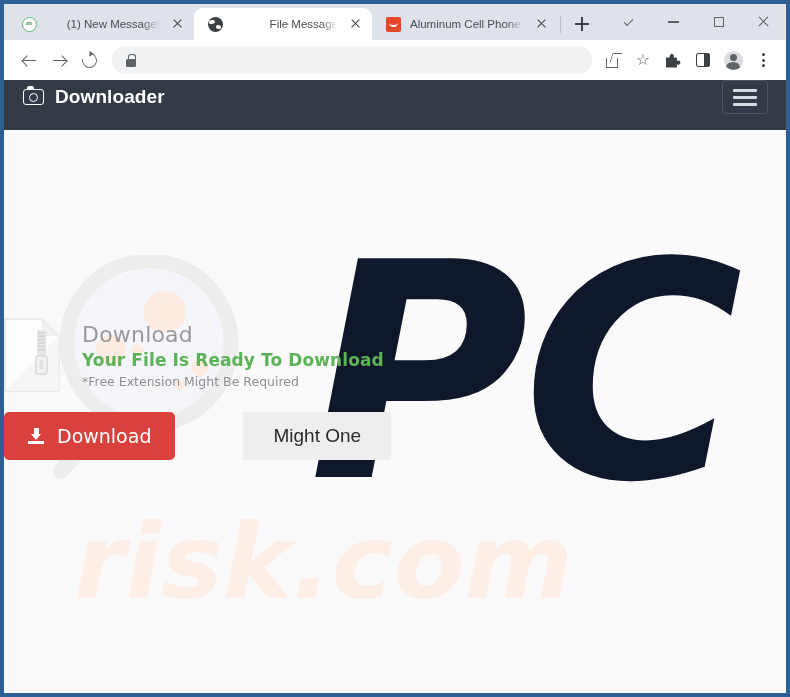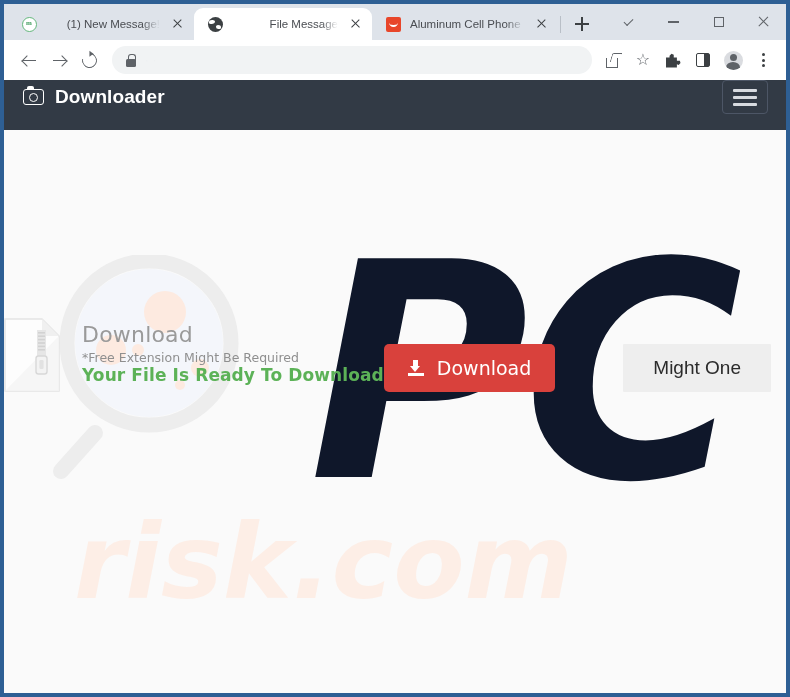--- a/index.html
+++ b/index.html
@@ -376,22 +376,22 @@
     width: 205px; height: 230px;
     z-index: 1; pointer-events: none;
   }
 
   
   #card {
     position: absolute;
     left: 0; right: 0;
     top: 238px;
     z-index: 3;
-    display: flex; flex-direction: row;
-    align-items: flex-end;
+    display: flex; flex-direction: column;
+    align-items: flex-start;
   }
   #cardrow {
     display: flex; align-items: flex-start;
     gap: 22px;
   }
   #zipicon { width: 56px; height: 74px; flex: none; }
 
   #texts { padding-top: 4px; }
   #t-download {
     font-size: 22px; color: #9a9a9a;
@@ -592,22 +592,22 @@
             <rect x="34" y="24.2" width="7" height="1.6"></rect>
             <rect x="34" y="27.6" width="7" height="1.6"></rect>
             <rect x="34" y="31" width="7" height="1.6"></rect>
           </g>
           <rect x="32" y="38" width="11" height="18" rx="2.5" fill="#f3f3f3" stroke="#d8d8d8" stroke-width="1.4"></rect>
           <rect x="35.4" y="42" width="4.2" height="9" rx="1.2" fill="#e2e2e2"></rect>
         </svg>
 
         <div id="texts">
           <div id="t-download">Download</div>
+          <div id="t-ready">Your File Is Ready To Download</div>
           <div id="t-note">*Free Extension Might Be Required</div>
-          <div id="t-ready">Your File Is Ready To Download</div>
         </div>
       </div>
 
       <div id="buttons">
         <button id="dlbtn">
           <span class="tray">
             <span class="head"></span>
               <span class="base"></span>
           </span>
           <span>Download</span>

